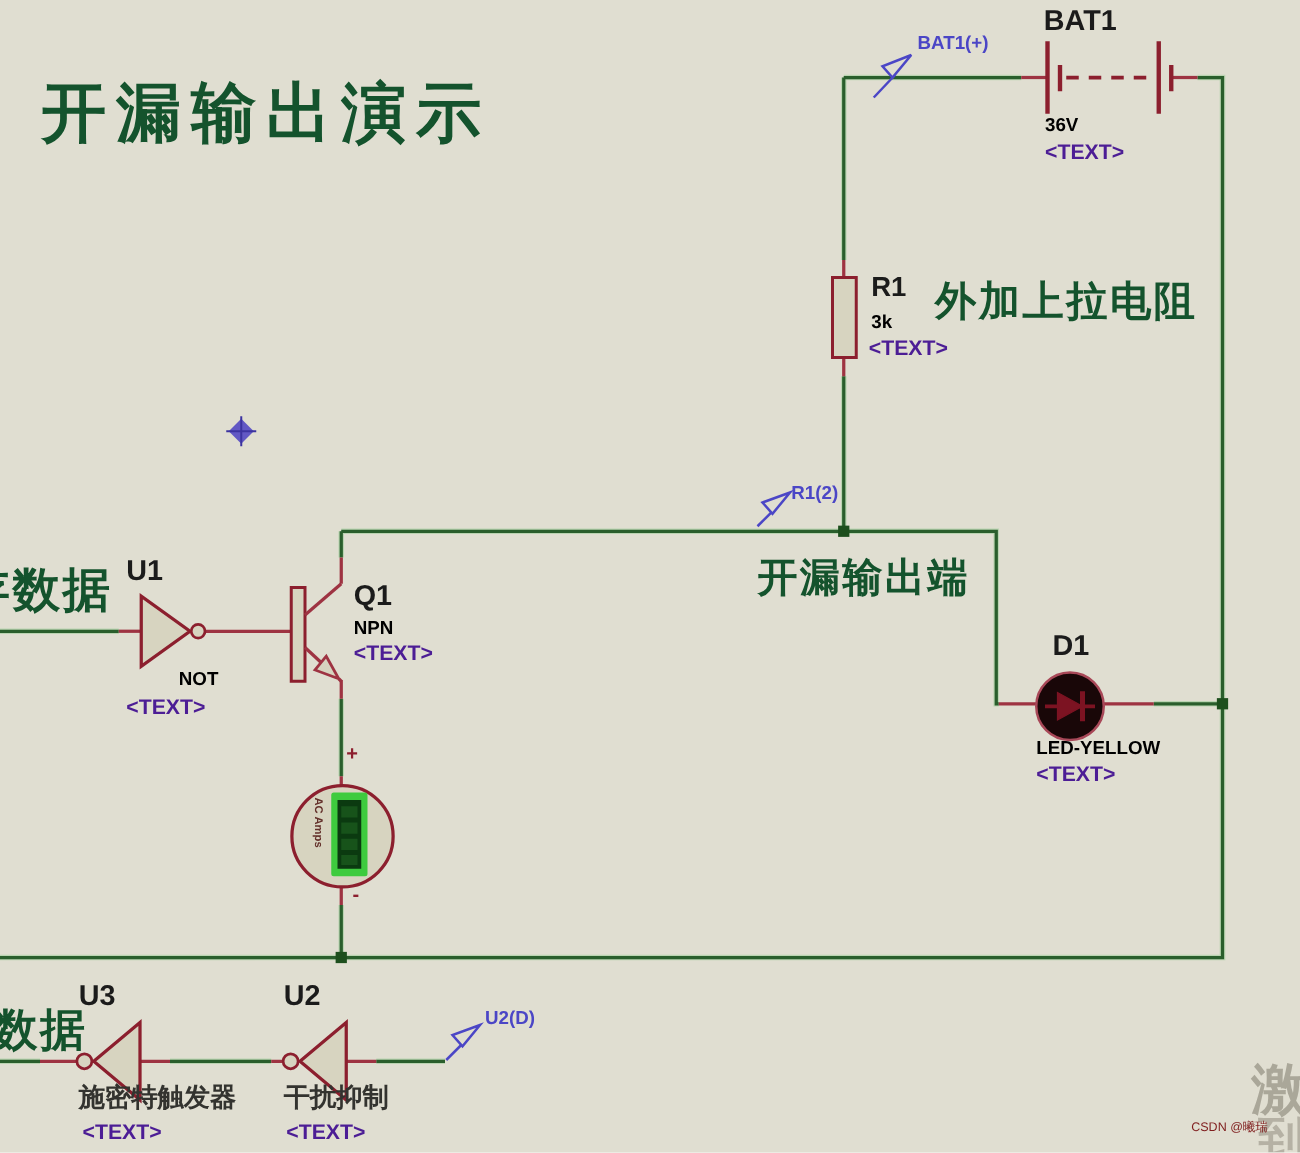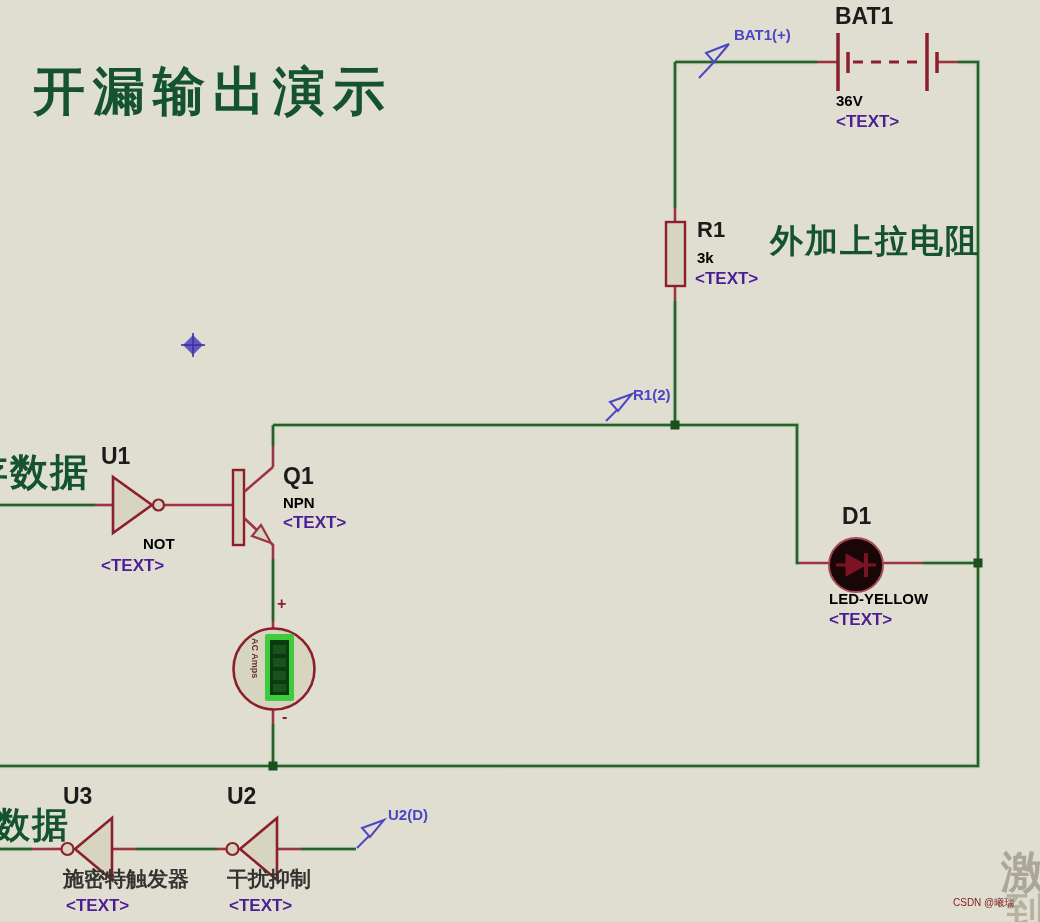--- a/index.html
+++ b/index.html
@@ -173,32 +173,33 @@
   <div class="lbl red-note title" style="left:33px;top:64px;">开漏输出演示</div>
 
   <div class="lbl ref" style="left:835px;top:4px;">BAT1</div>
   <div class="lbl val" style="left:836px;top:93px;">36V</div>
   <div class="lbl ph" style="left:836px;top:113px;">&lt;TEXT&gt;</div>
   <div class="lbl blue-lbl" style="left:734px;top:27px;">BAT1(+)</div>
 
   <div class="lbl ref" style="left:697px;top:218px;font-size:22px;">R1</div>
   <div class="lbl val" style="left:697px;top:250px;">3k</div>
   <div class="lbl ph" style="left:695px;top:270px;">&lt;TEXT&gt;</div>
-  <div class="lbl red-note" style="left:770px;top:224px;font-size:33px;letter-spacing:2px;">外加上拉电阻</div>
+  <div class="lbl red-note" style="left:748px;top:224px;font-size:33px;letter-spacing:2px;">外加上拉电阻</div>
   <div class="lbl blue-lbl" style="left:633px;top:387px;">R1(2)</div>
 
   <div class="lbl ref" style="left:101px;top:444px;text-align:center;">U1</div>
   <div class="lbl val" style="left:101px;top:536px;margin-left:42px;">NOT</div>
   <div class="lbl ph" style="left:101px;top:557px;">&lt;TEXT&gt;</div>
   <div class="lbl red-note" style="left:-70px;top:452px;font-size:38px;letter-spacing:2px;">寄存数据</div>
 
   <div class="lbl ref" style="left:283px;top:464px;">Q1</div>
   <div class="lbl val" style="left:283px;top:495px;">NPN</div>
   <div class="lbl ph" style="left:283px;top:514px;">&lt;TEXT&gt;</div>
 
+  <div class="lbl red-note" style="left:606px;top:446px;font-size:32px;letter-spacing:2px;">开漏输出端</div>
 
   <div class="lbl meter-sign" style="left:277px;top:596px;">+</div>
   <div class="lbl meter-sign" style="left:282px;top:709px;">-</div>
   <div class="lbl meter-name" style="left:259px;top:638px;">AC Amps</div>
 
   <div class="lbl ref" style="left:842px;top:504px;">D1</div>
   <div class="lbl val" style="left:829px;top:591px;">LED-YELLOW</div>
   <div class="lbl ph" style="left:829px;top:611px;">&lt;TEXT&gt;</div>
 
   <div class="lbl ref" style="left:63px;top:784px;">U3</div>

